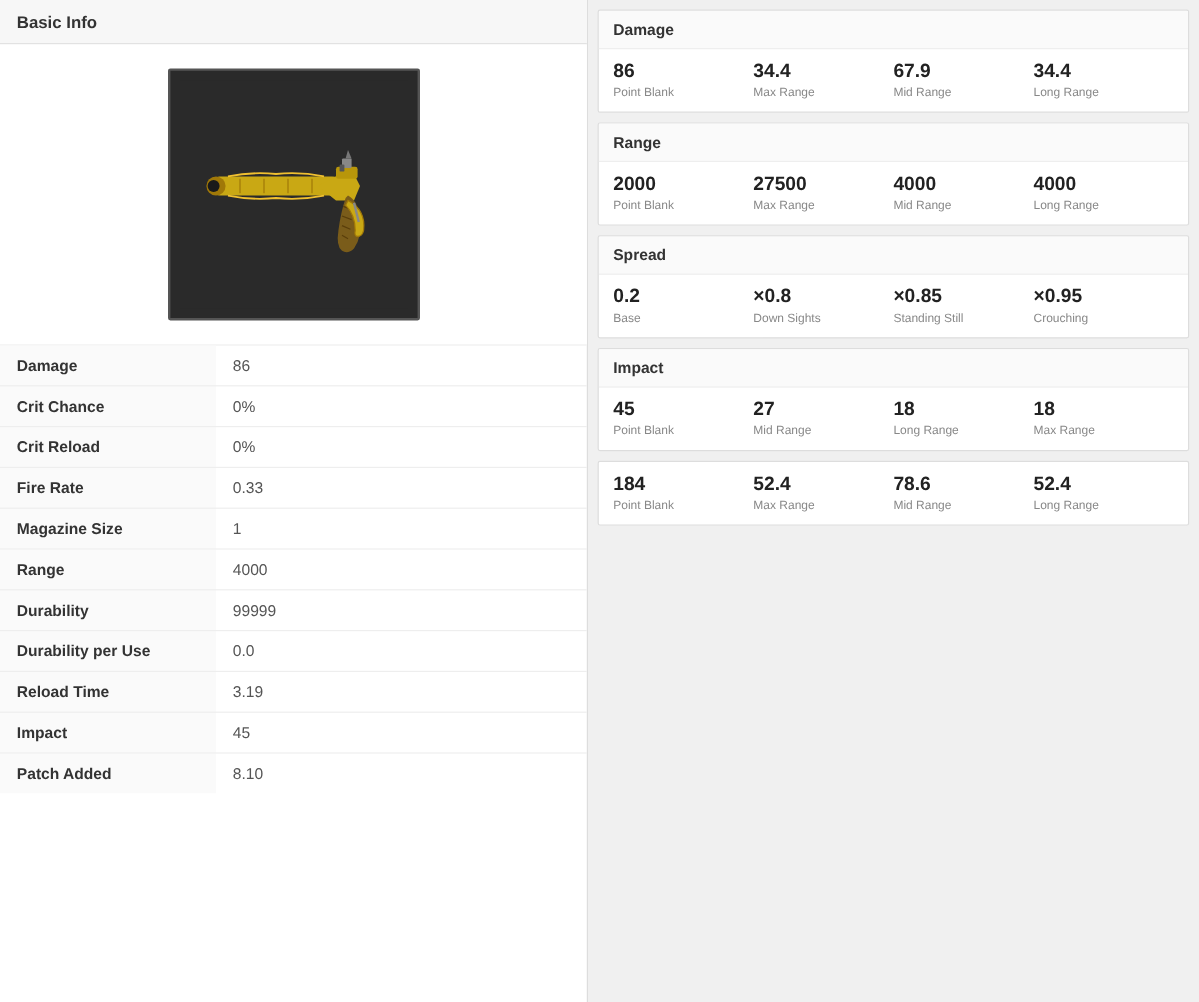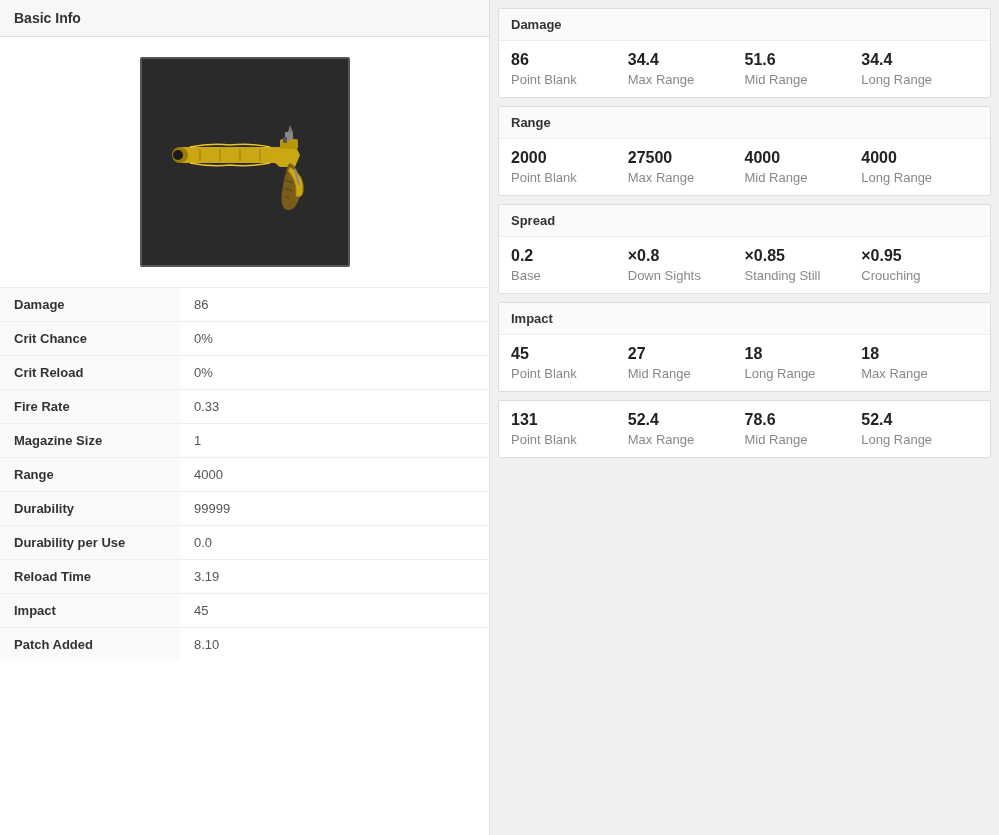--- a/index.html
+++ b/index.html
@@ -114,21 +114,21 @@
       display: flex;
       flex-direction: column;
       gap: 3px;
     }
     .stat-value {
       font-size: 16px;
       font-weight: bold;
       color: #222;
     }
     .stat-label {
-      font-size: 13px;
+      font-size: 10px;
       color: #888;
     }
   </style>
 </head>
 <body>
 
 <div class="page-wrapper">
 
   <div class="left-panel">
     <div class="section-title">Basic Info</div>
@@ -233,21 +233,21 @@
           <div class="stat-card-body">
             <div class="stat-cell">
         <span class="stat-value">86</span>
         <span class="stat-label">Point Blank</span>
       </div>
             <div class="stat-cell">
         <span class="stat-value">34.4</span>
         <span class="stat-label">Max Range</span>
       </div>
             <div class="stat-cell">
-        <span class="stat-value">51.6</span>
+        <span class="stat-value">67.9</span>
         <span class="stat-label">Mid Range</span>
       </div>
             <div class="stat-cell">
         <span class="stat-value">34.4</span>
         <span class="stat-label">Long Range</span>
       </div>
           </div>
         </div>
         <div class="stat-card">
           <div class="stat-card-title">Range</div>
@@ -308,21 +308,21 @@
       </div>
             <div class="stat-cell">
         <span class="stat-value">18</span>
         <span class="stat-label">Max Range</span>
       </div>
           </div>
         </div>
         <div class="stat-card">
           <div class="stat-card-body">
             <div class="stat-cell">
-        <span class="stat-value">131</span>
+        <span class="stat-value">184</span>
         <span class="stat-label">Point Blank</span>
       </div>
             <div class="stat-cell">
         <span class="stat-value">52.4</span>
         <span class="stat-label">Max Range</span>
       </div>
             <div class="stat-cell">
         <span class="stat-value">78.6</span>
         <span class="stat-label">Mid Range</span>
       </div>

